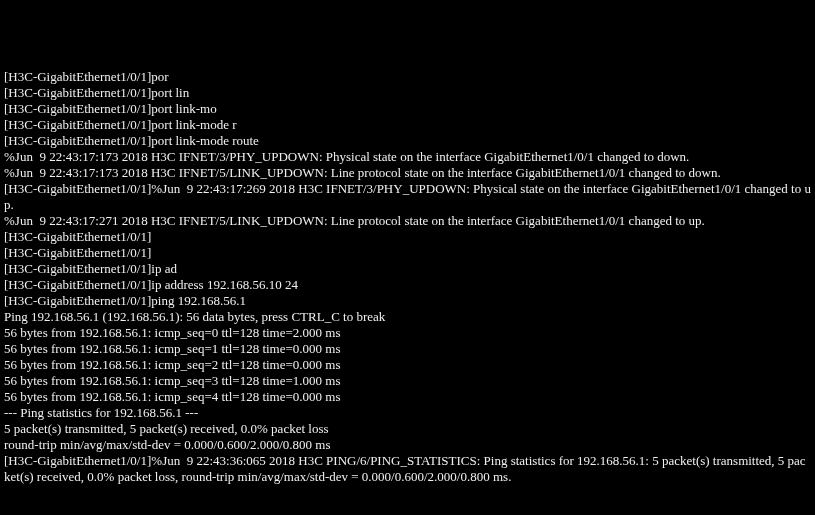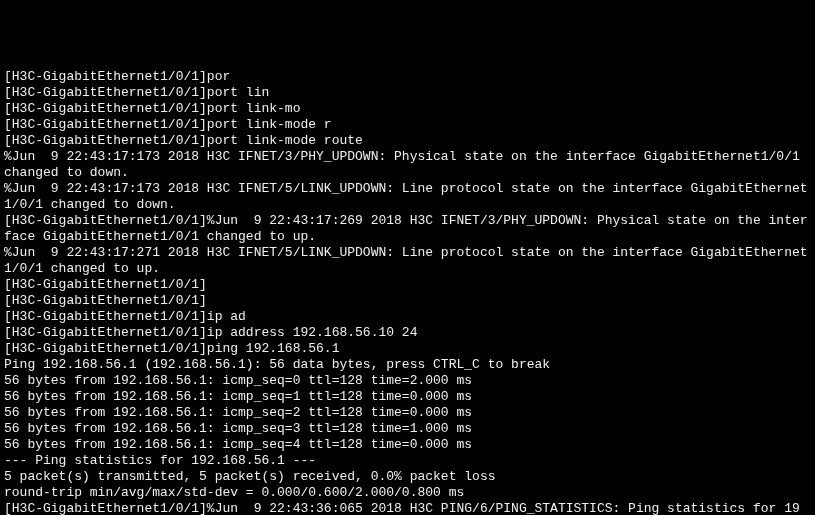--- a/index.html
+++ b/index.html
@@ -12,20 +12,21 @@
       padding: 5px 4px;
       white-space: pre-wrap;
       word-break: break-all;
       width: 815px;
       height: 515px;
       box-sizing: border-box;
       overflow: hidden;
     }
     .line {
       display: block;
+      font-family: Liberation Serif, serif;
     }
   </style>
 </head>
 <body>
 
 
 
 <div><span class="line">[H3C-GigabitEthernet1/0/1]por</span><span class="line">[H3C-GigabitEthernet1/0/1]port lin</span><span class="line">[H3C-GigabitEthernet1/0/1]port link-mo</span><span class="line">[H3C-GigabitEthernet1/0/1]port link-mode r</span><span class="line">[H3C-GigabitEthernet1/0/1]port link-mode route</span><span class="line">%Jun  9 22:43:17:173 2018 H3C IFNET/3/PHY_UPDOWN: Physical state on the interface GigabitEthernet1/0/1 changed to down.</span><span class="line">%Jun  9 22:43:17:173 2018 H3C IFNET/5/LINK_UPDOWN: Line protocol state on the interface GigabitEthernet1/0/1 changed to down.</span><span class="line">[H3C-GigabitEthernet1/0/1]%Jun  9 22:43:17:269 2018 H3C IFNET/3/PHY_UPDOWN: Physical state on the interface GigabitEthernet1/0/1 changed to up.</span><span class="line">%Jun  9 22:43:17:271 2018 H3C IFNET/5/LINK_UPDOWN: Line protocol state on the interface GigabitEthernet1/0/1 changed to up.</span><span class="line"></span><span class="line">[H3C-GigabitEthernet1/0/1]</span><span class="line">[H3C-GigabitEthernet1/0/1]</span><span class="line">[H3C-GigabitEthernet1/0/1]ip ad</span><span class="line">[H3C-GigabitEthernet1/0/1]ip address 192.168.56.10 24</span><span class="line">[H3C-GigabitEthernet1/0/1]ping 192.168.56.1</span><span class="line">Ping 192.168.56.1 (192.168.56.1): 56 data bytes, press CTRL_C to break</span><span class="line">56 bytes from 192.168.56.1: icmp_seq=0 ttl=128 time=2.000 ms</span><span class="line">56 bytes from 192.168.56.1: icmp_seq=1 ttl=128 time=0.000 ms</span><span class="line">56 bytes from 192.168.56.1: icmp_seq=2 ttl=128 time=0.000 ms</span><span class="line">56 bytes from 192.168.56.1: icmp_seq=3 ttl=128 time=1.000 ms</span><span class="line">56 bytes from 192.168.56.1: icmp_seq=4 ttl=128 time=0.000 ms</span><span class="line"></span><span class="line">--- Ping statistics for 192.168.56.1 ---</span><span class="line">5 packet(s) transmitted, 5 packet(s) received, 0.0% packet loss</span><span class="line">round-trip min/avg/max/std-dev = 0.000/0.600/2.000/0.800 ms</span><span class="line">[H3C-GigabitEthernet1/0/1]%Jun  9 22:43:36:065 2018 H3C PING/6/PING_STATISTICS: Ping statistics for 192.168.56.1: 5 packet(s) transmitted, 5 packet(s) received, 0.0% packet loss, round-trip min/avg/max/std-dev = 0.000/0.600/2.000/0.800 ms.</span></div>
 
 

